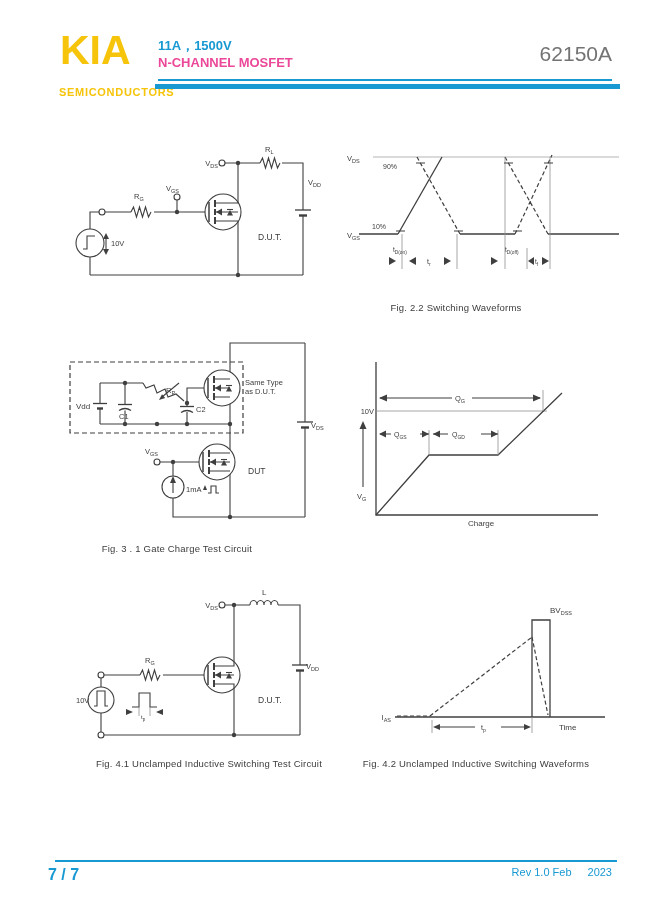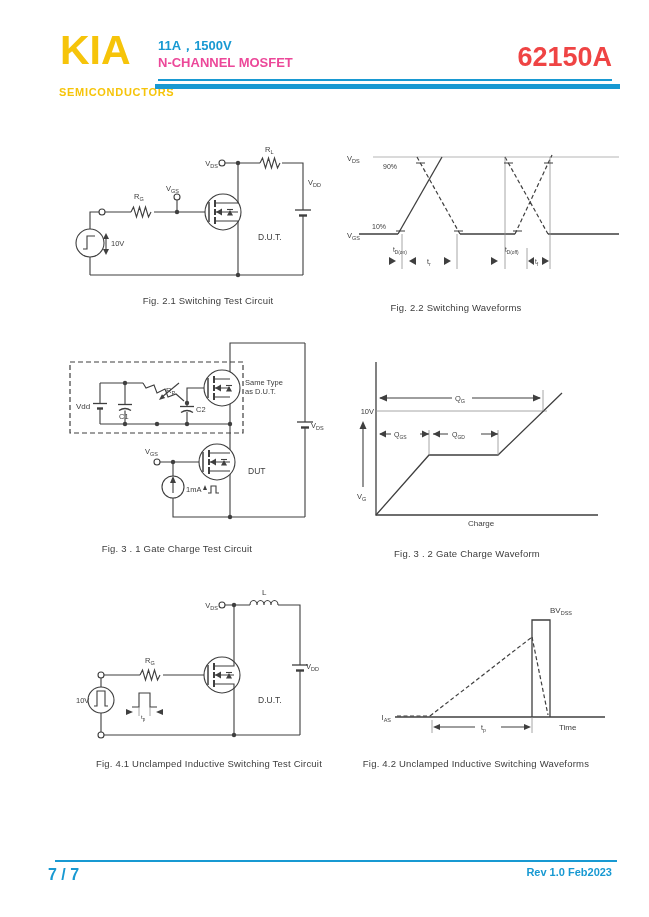--- a/index.html
+++ b/index.html
@@ -4,27 +4,27 @@
 <style>
   html,body{margin:0;padding:0;background:#ffffff;}
   #page{position:relative;width:649px;height:917px;background:#ffffff;overflow:hidden;
         font-family:"Liberation Sans", sans-serif;}
   .abs{position:absolute;}
   
   .logo{left:60px;top:30px;font-size:41px;font-weight:bold;color:#F6C40A;letter-spacing:0px;line-height:1;}
   .logo-sub{left:59px;top:86px;font-size:11px;font-weight:bold;color:#F6C40A;letter-spacing:0.7px;}
   .rating{left:158px;top:37px;font-size:13px;font-weight:bold;color:#1899D2;}
   .device{left:158px;top:55px;font-size:13px;font-weight:bold;color:#ec4899;}
-  .part{right:37px;top:42px;font-size:27px;color:#ef4444;font-weight:700;}
+  .part{right:37px;top:42px;font-size:21px;color:#737373;font-weight:400;}
   .hline-thin{left:158px;top:79px;width:454px;height:1.5px;background:#1899D2;}
   .hline-thick{left:155px;top:84px;width:465px;height:5px;background:#1899D2;}
   
   .fline{left:55px;top:860px;width:562px;height:1.5px;background:#1899D2;}
   .pagenum{left:0;top:866px;width:649px;text-align:left;font-size:16px;font-weight:bold;color:#1899D2;padding-left:48px;}
-  .rev{right:37px;top:866px;font-size:11px;font-weight:bold;color:#1899D2;display:flex;gap:0;}
+  .rev{right:37px;top:866px;font-size:11px;font-weight:normal;color:#1899D2;display:flex;gap:16px;}
   
   .cap{font-size:9.5px;color:#3c3c3c;text-align:center;letter-spacing:0.2px;}
   svg{position:absolute;overflow:visible;}
   svg text{fill:#3c3c3c;font-family:"Liberation Sans", sans-serif;}
   .wire{stroke:#3f3f3f;stroke-width:1.1;fill:none;}
   .wire2{stroke:#3f3f3f;stroke-width:1.3;fill:none;}
   .dashwire{stroke:#3f3f3f;stroke-width:1.2;fill:none;stroke-dasharray:4 2.5;}
   .lite{stroke:#b5b5b5;stroke-width:1;fill:none;}
   .mark{stroke:#8f8f8f;stroke-width:0.8;fill:none;}
   .node{fill:#ffffff;stroke:#3f3f3f;stroke-width:1.1;}
@@ -87,21 +87,20 @@
     <circle class="dot" cx="176" cy="25" r="2.2"></circle>
     <circle class="dot" cx="176" cy="137" r="2.2"></circle>
     <text x="156" y="28" font-size="7.5" text-anchor="end"><tspan>V</tspan><tspan font-size="5.5" dy="2">DS</tspan></text>
     <text x="203" y="14" font-size="7.5"><tspan>R</tspan><tspan font-size="5.5" dy="2">L</tspan></text>
     <text x="246" y="47" font-size="7.5"><tspan>V</tspan><tspan font-size="5.5" dy="2">DD</tspan></text>
     <text x="104" y="53" font-size="7.5"><tspan>V</tspan><tspan font-size="5.5" dy="2">GS</tspan></text>
     <text x="72" y="61" font-size="7.5"><tspan>R</tspan><tspan font-size="5.5" dy="2">G</tspan></text>
     <text x="196" y="102" font-size="8.5">D.U.T.</text>
     <text x="49" y="108" font-size="7.5">10V</text>
   </svg>
-  <div class="abs cap" style="left:98px;top:295px;width:220px">Fig. 2.1 Switching Test Circuit</div>
 
   <svg style="left:345px;top:148px" width="280" height="130" viewBox="0 0 280 130">
     <path class="lite" d="M28,9 H274"></path>
     <g>
       <path class="wire2" d="M14,86 H53 M115,86 H170 M203,86 H274"></path>
       <path class="wire2" d="M53,86 L97,9"></path>
     </g>
     <g>
       <path class="dashwire" d="M72,9 L115,86 M160,9 L203,86 M170,86 L207,7"></path>
     </g>
@@ -231,21 +230,20 @@
       <path class="wire" d="M13,135 V75"></path>
       <polygon class="fillink" points="9.5,77 16.5,77 13,69"></polygon>
     </g>
     <text x="24" y="62" font-size="7.5" text-anchor="end">10V</text>
     <text x="105" y="49" font-size="7.5"><tspan>Q</tspan><tspan font-size="5.5" dy="2">G</tspan></text>
     <text x="44" y="85" font-size="7"><tspan>Q</tspan><tspan font-size="5" dy="2">GS</tspan></text>
     <text x="102" y="85" font-size="7"><tspan>Q</tspan><tspan font-size="5" dy="2">GD</tspan></text>
     <text x="7" y="147" font-size="7.5"><tspan>V</tspan><tspan font-size="5.5" dy="2">G</tspan></text>
     <text x="118" y="174" font-size="8">Charge</text>
   </svg>
-  <div class="abs cap" style="left:357px;top:548px;width:220px">Fig. 3 . 2 Gate Charge Waveform</div>
 
   <svg style="left:62px;top:585px" width="278" height="170" viewBox="0 0 278 170">
     <g>
       <path class="wire" d="M42,90 H78 M101,90 H146 M163,20 H188 M216,20 H238 V80 M238,85.5 V150 M42,150 H238 M39,93 V102 M39,128 V147"></path>
     </g>
     <g>
       <path class="wire" d="M78,90 l2.5,-5 3,10 3,-10 3,10 3,-10 3,10 2.5,-5"></path>
     </g>
     <g>
       <path class="wire" d="M188,20 a3.5,4.5 0 0 1 7,0 a3.5,4.5 0 0 1 7,0 a3.5,4.5 0 0 1 7,0 a3.5,4.5 0 0 1 7,0"></path>

